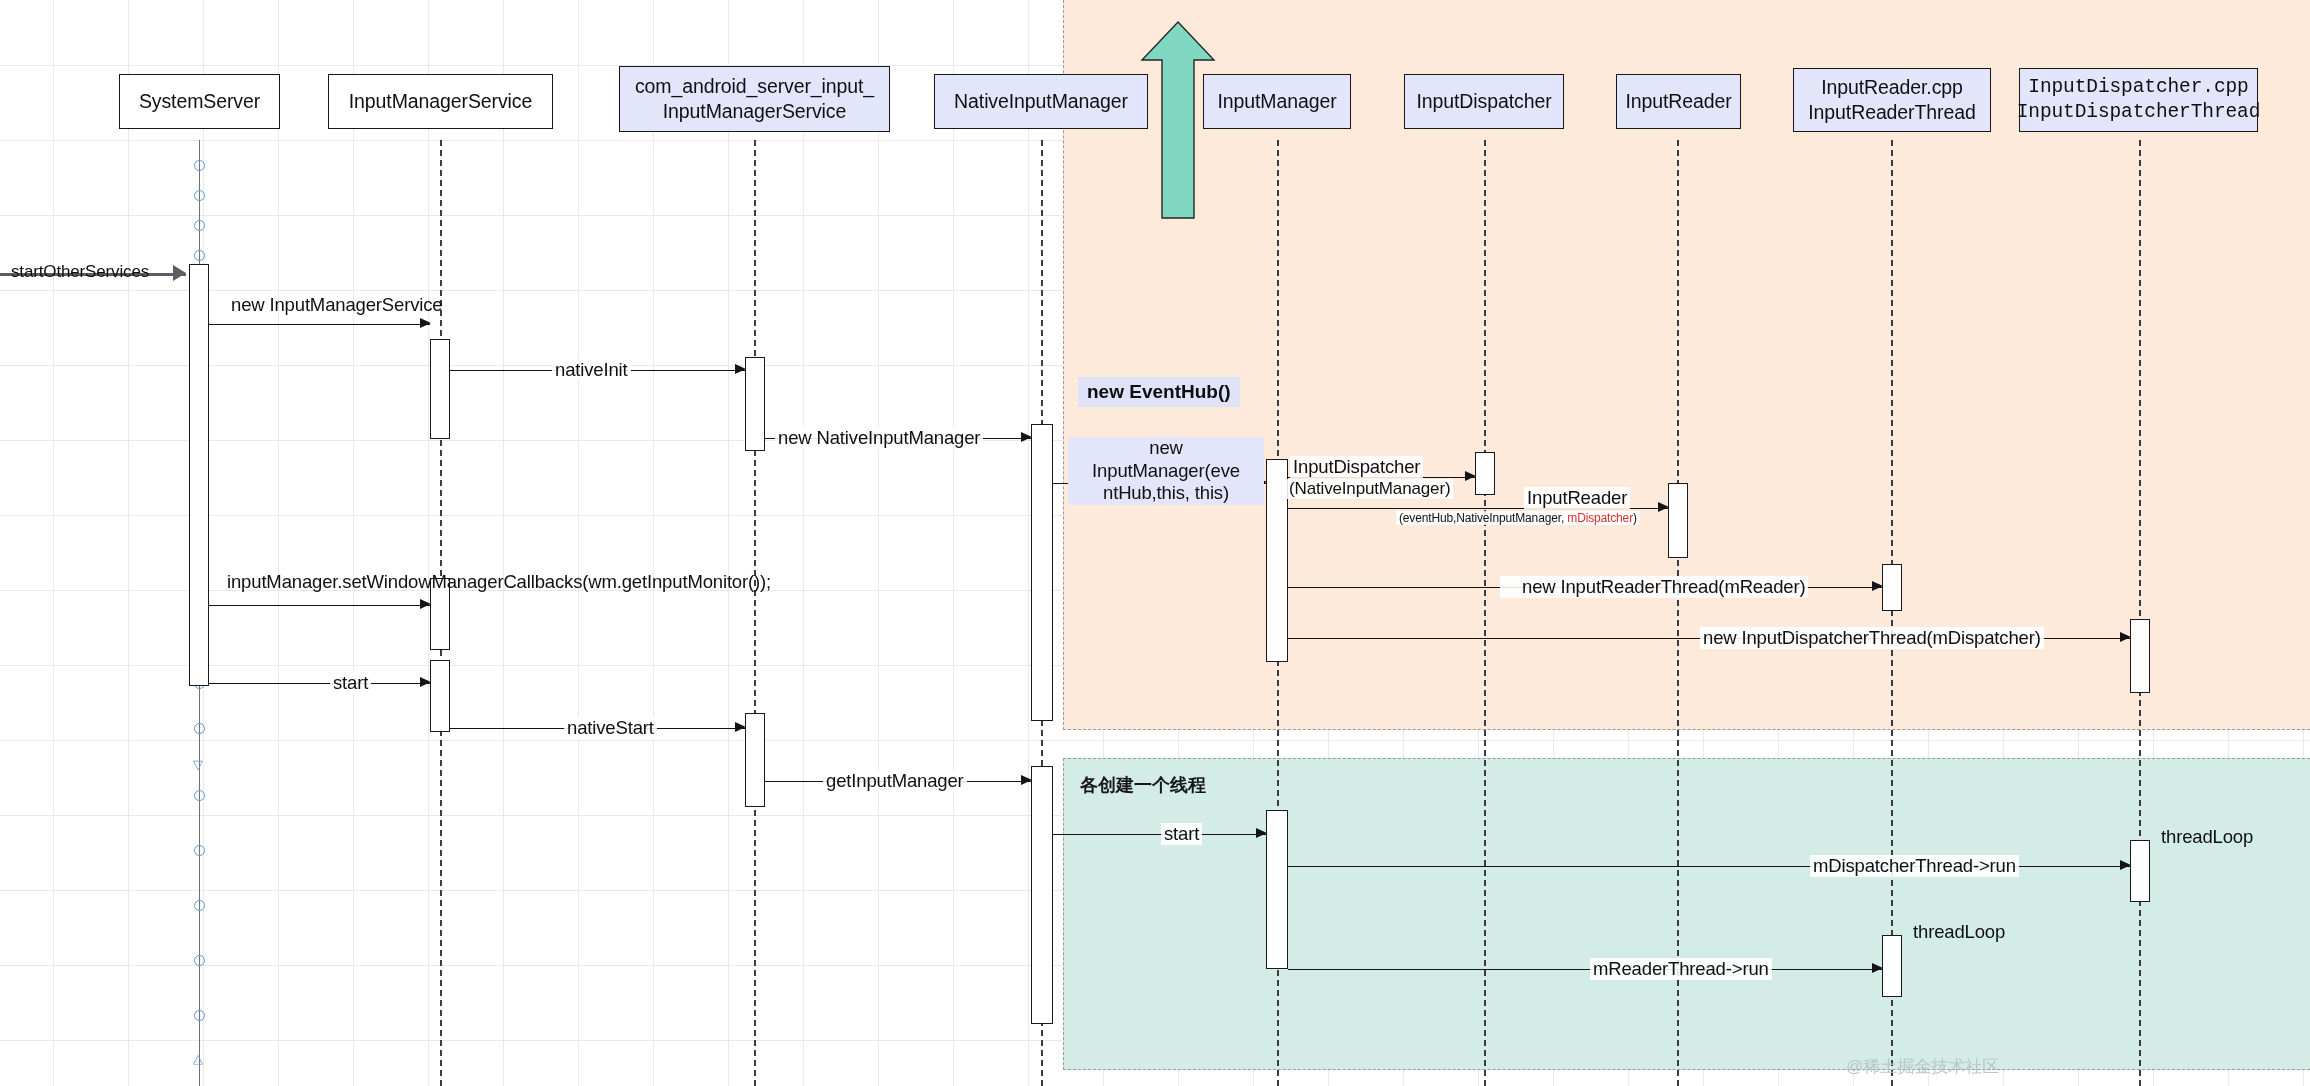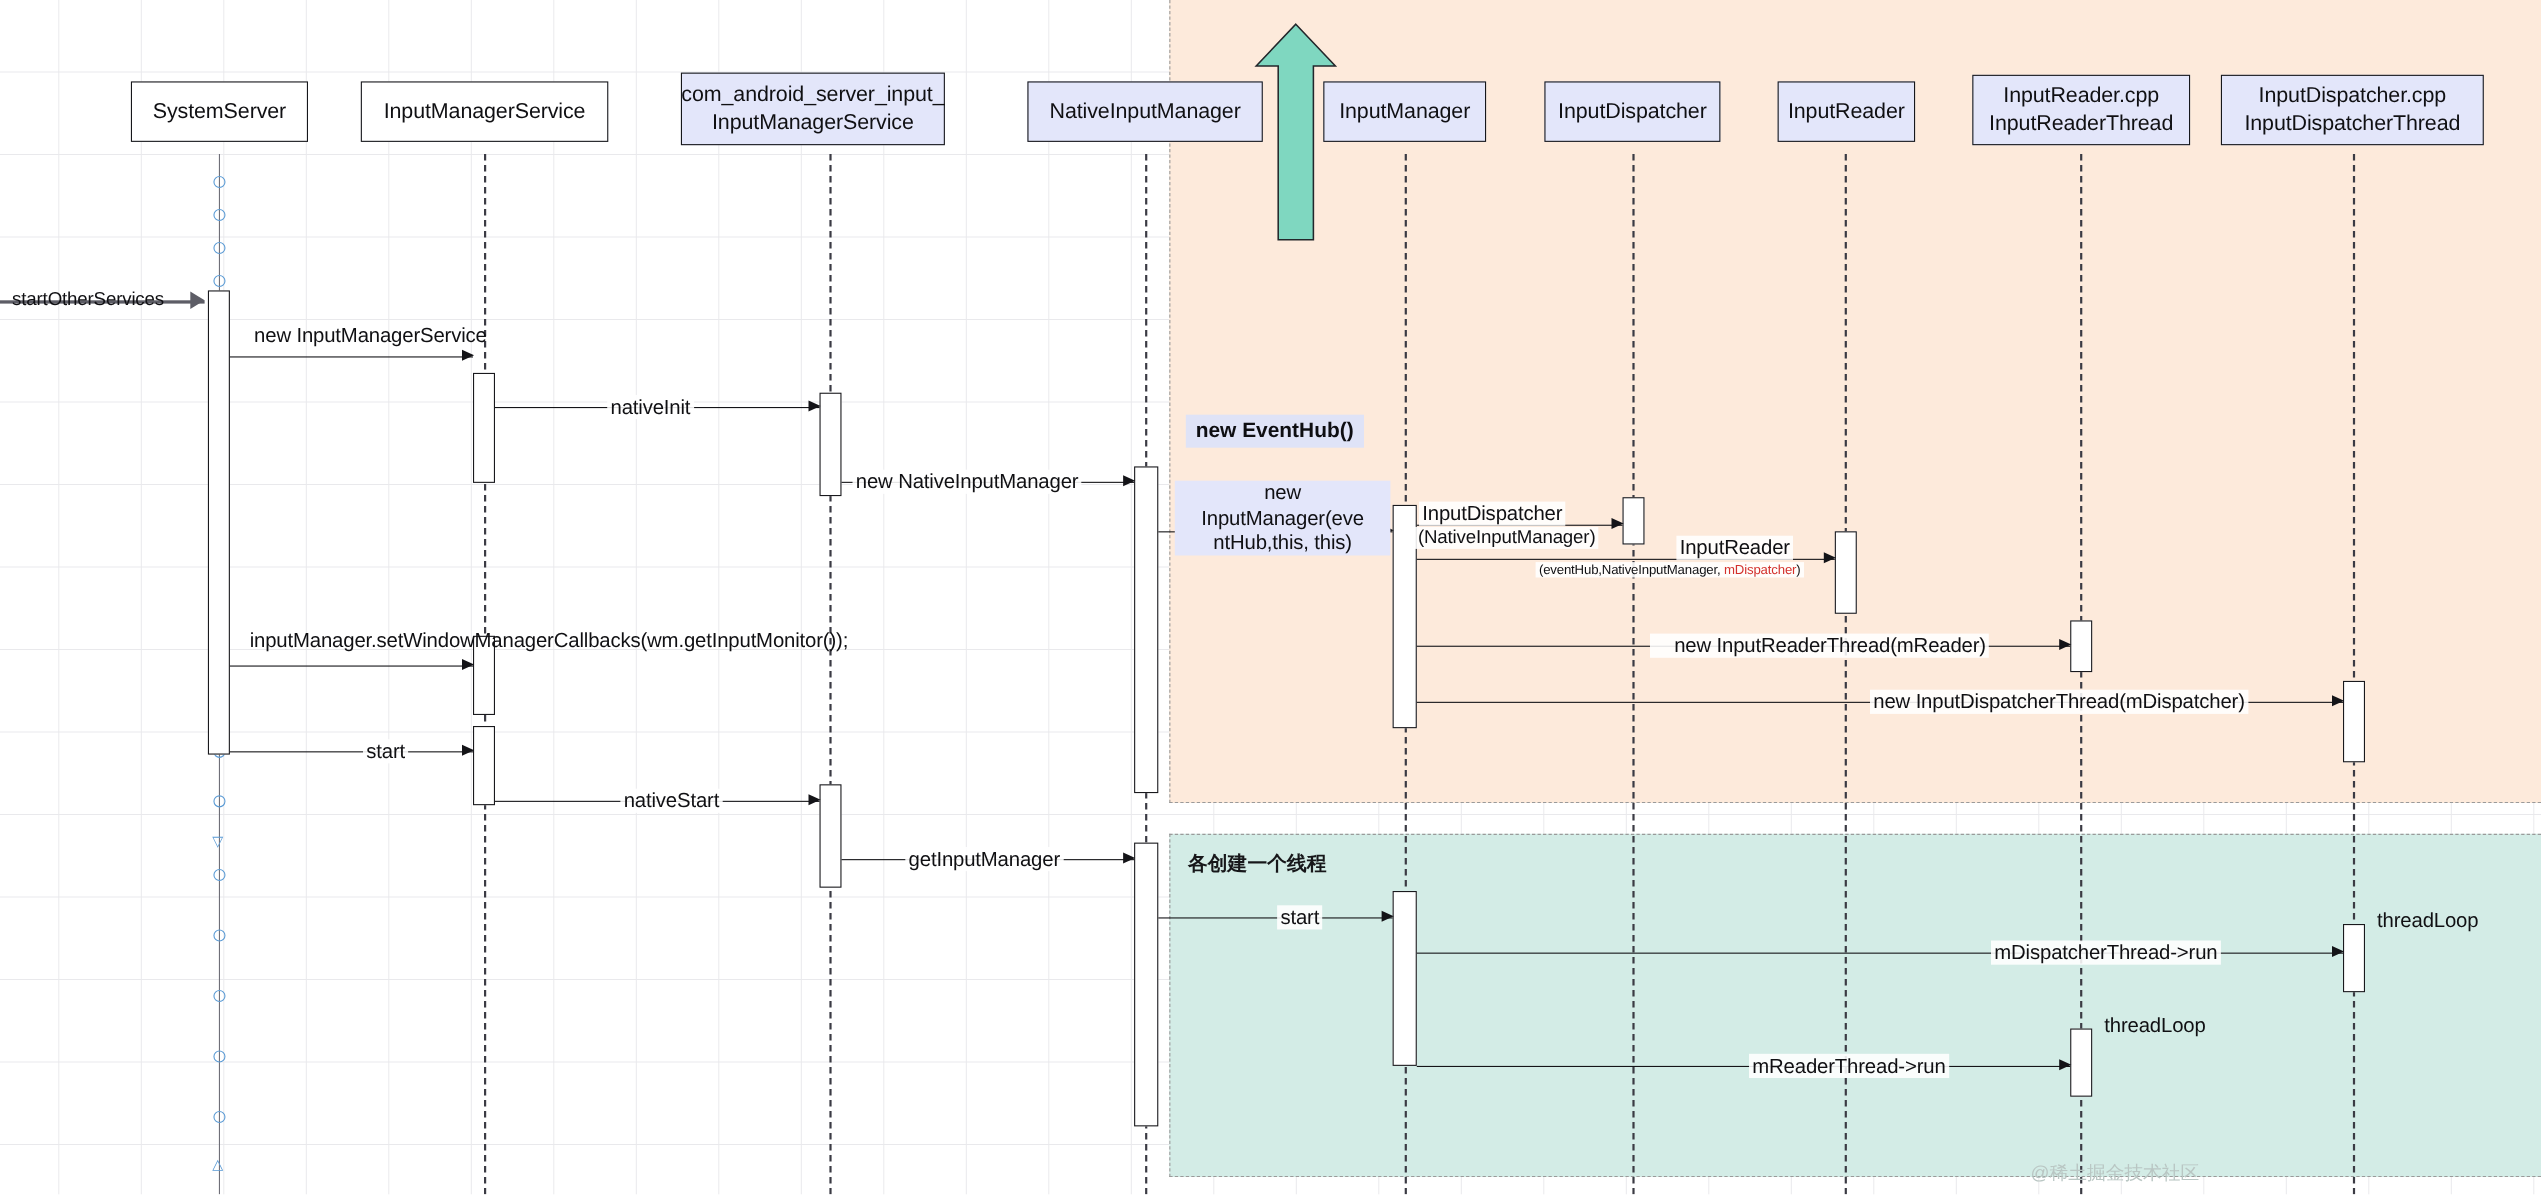--- a/index.html
+++ b/index.html
@@ -172,21 +172,21 @@
   <div class="lifeline" style="left:2139px; top:140px; height:946px;"></div>
 
   <div class="participant" style="left:119px; top:74px; width:161px; height:55px;">
     <span>SystemServer</span>
   </div>
 
   <div class="participant" style="left:328px; top:74px; width:225px; height:55px;">
     <span>InputManagerService</span>
   </div>
 
-  <div class="participant lav" style="left:619px; top:66px; width:240px; height:66px; flex-direction:column;">
+  <div class="participant lav" style="left:619px; top:66px; width:271px; height:66px; flex-direction:column;">
     <span>com_android_server_input_</span>
     <span>InputManagerService</span>
   </div>
 
   <div class="participant lav" style="left:934px; top:74px; width:214px; height:55px;">
     <span>NativeInputManager</span>
   </div>
 
   <div class="participant lav" style="left:1203px; top:74px; width:148px; height:55px;">
     <span>InputManager</span>
@@ -198,21 +198,21 @@
 
   <div class="participant lav" style="left:1616px; top:74px; width:125px; height:55px;">
     <span>InputReader</span>
   </div>
 
   <div class="participant lav" style="left:1793px; top:68px; width:198px; height:64px; flex-direction:column;">
     <span>InputReader.cpp</span>
     <span>InputReaderThread</span>
   </div>
 
-  <div class="participant lav" style="left:2019px; top:68px; width:239px; height:64px; flex-direction:column;">
+  <div class="participant lav" style="left:2019px; top:68px; width:239px; height:64px; flex-direction:column;font-family:Liberation Mono, monospace;">
     <span>InputDispatcher.cpp</span>
     <span>InputDispatcherThread</span>
   </div>
 
   <div class="sel-dot" style="left:194px; top:160px;"></div>
   <div class="sel-dot" style="left:194px; top:190px;"></div>
   <div class="sel-dot" style="left:194px; top:220px;"></div>
   <div class="sel-dot" style="left:194px; top:250px;"></div>
   <div class="sel-dot" style="left:194px; top:283px;"></div>
   <div class="sel-dot" style="left:194px; top:315px;"></div>

